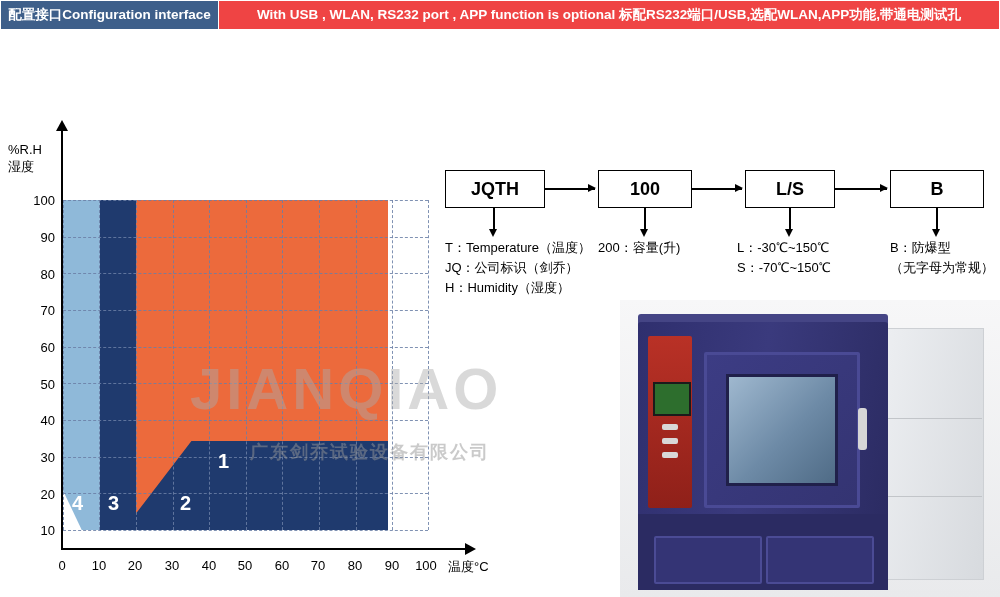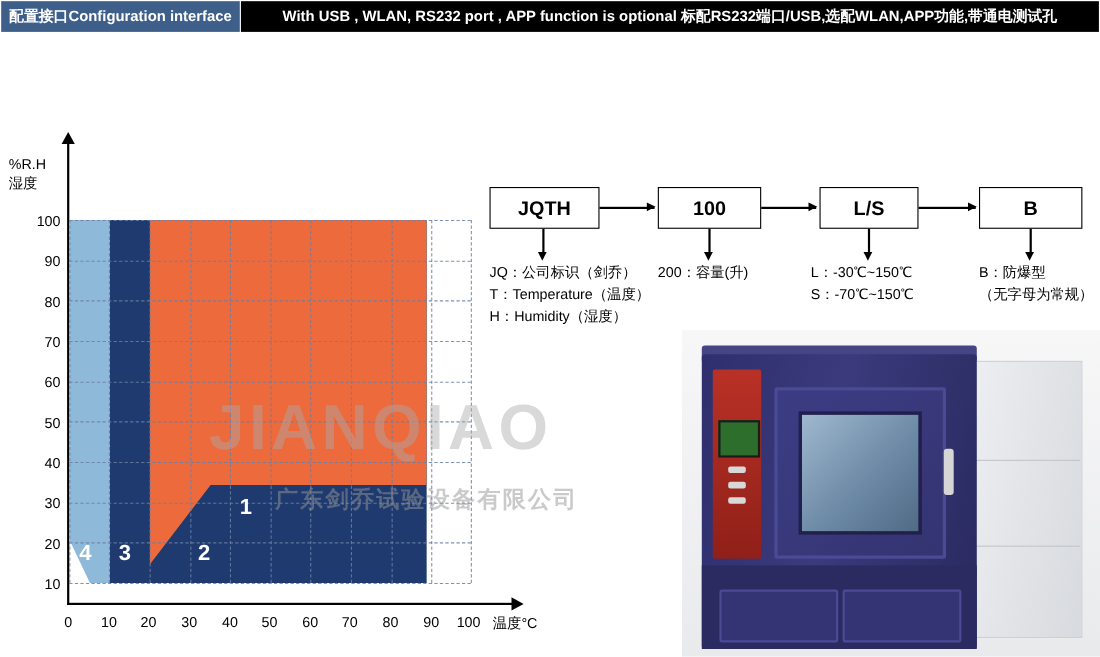--- a/index.html
+++ b/index.html
@@ -25,21 +25,21 @@
     vertical-align:middle;
     padding:5px 6px;
     line-height:1.35;
   }
   .spec-label{
     background:#3e5f8a;
     width:205px;
     font-weight:bold;
   }
   .spec-value{
-    background:#000000;
+    background:#ef4444;
     font-weight:bold;
   }
   .row2 .spec-label{background:#3e5f8a;}
   .row2 .spec-value{background:#3a5b87;}
 
   
   .chart-wrap{
     position:absolute;left:0;top:110px;width:470px;height:487px;
   }
   
@@ -109,21 +109,21 @@
   }
 
   
   .watermark{
     position:absolute;left:190px;top:355px;width:700px;
     font-size:58px;font-weight:bold;color:rgba(170,170,170,.45);
     letter-spacing:4px;pointer-events:none;
   }
   .watermark2{
     position:absolute;left:250px;top:440px;width:700px;
-    font-size:21px;font-weight:bold;color:rgba(150,150,150,.5);
+    font-size:18px;font-weight:bold;color:rgba(150,150,150,.5);
     letter-spacing:2px;pointer-events:none;
   }
 
   
   .photo{
     position:absolute;left:620px;top:300px;width:380px;height:297px;
     background:#f2f3f5;overflow:hidden;
   }
   .ph-floor{position:absolute;left:0;top:0;width:380px;height:297px;background:linear-gradient(#f7f7f8,#e9eaec);}
   .ph-body{
@@ -269,22 +269,22 @@
   <div class="conn" style="left:105px;width:50px;"></div>
   <div class="conn" style="left:252px;width:50px;"></div>
   <div class="conn" style="left:395px;width:52px;"></div>
 
   <div class="vconn" style="left:53px;top:98px;height:22px;"></div>
   <div class="vconn" style="left:204px;top:98px;height:22px;"></div>
   <div class="vconn" style="left:349px;top:98px;height:22px;"></div>
   <div class="vconn" style="left:496px;top:98px;height:22px;"></div>
 
   <div class="legend-txt" style="left:5px;top:128px;">
+    <div>T：Temperature（温度）</div>
     <div>JQ：公司标识（剑乔）</div>
-    <div>T：Temperature（温度）</div>
     <div>H：Humidity（湿度）</div>
   </div>
 
   <div class="legend-txt" style="left:158px;top:128px;">
     <div>200：容量(升)</div>
   </div>
 
   <div class="legend-txt" style="left:297px;top:128px;">
     <div>L：-30℃~150℃</div>
     <div>S：-70℃~150℃</div>

